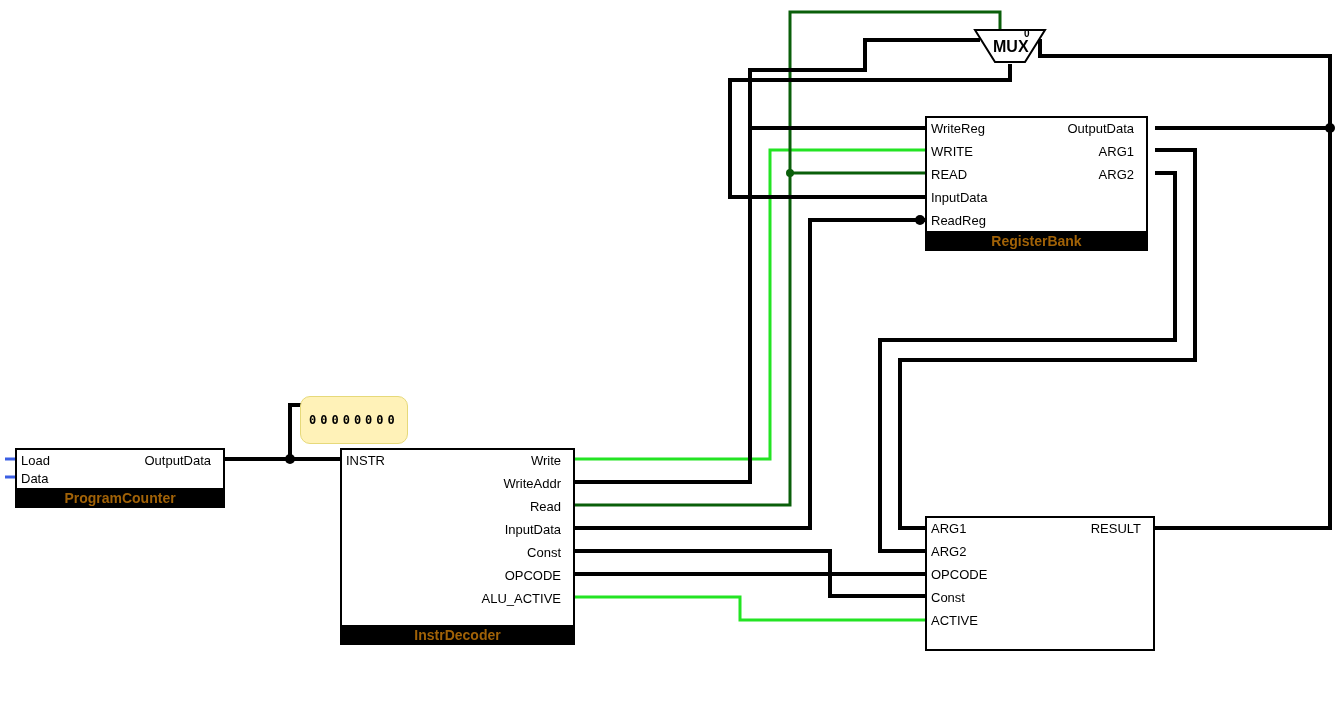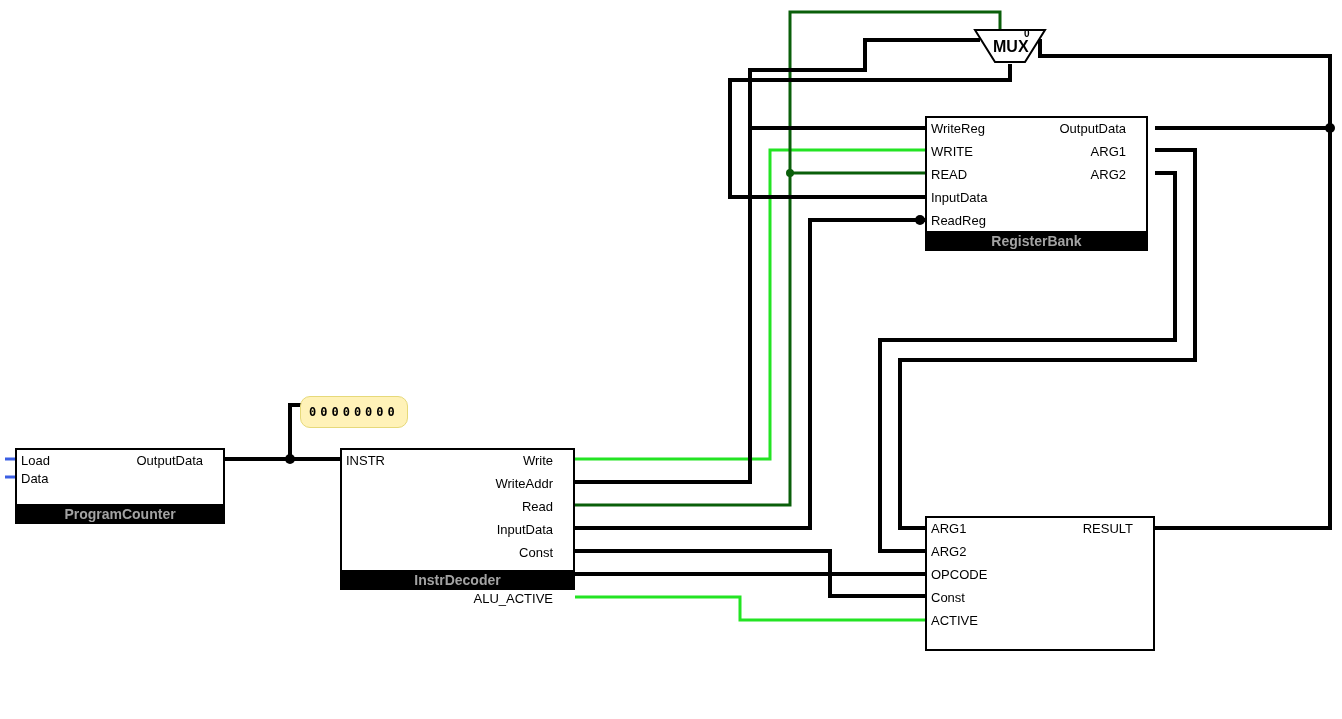--- a/index.html
+++ b/index.html
@@ -1,22 +1,22 @@
 <!DOCTYPE html>
 <html><head>
 <meta charset="utf-8">
 <style>
   html,body{margin:0;padding:0;width:1342px;height:719px;background:#fff;font-family:Arial,Helvetica,sans-serif;font-size:13px;color:#000;overflow:hidden}
   svg{position:absolute;left:0;top:0}
   .block{position:absolute;background:#fff;border:2px solid #000;box-sizing:border-box}
-  .block .title{position:absolute;left:-2px;right:-2px;bottom:-2px;background:#000;color:#a3a3a3;font-weight:bold;text-align:center;padding:2px 0;font-size:14px}
+  .block .title{position:absolute;left:-2px;right:-2px;bottom:-2px;background:#000;color:#a16207;font-weight:bold;text-align:center;padding:2px 0;font-size:14px}
   .port{position:absolute;white-space:nowrap;font-size:13px;line-height:14px;padding:0 4px}
   .port.left{left:0;text-align:left}
-  .port.right{right:16px;text-align:left}
-  .bitpill{position:absolute;background:#fff2b8;border-radius:10px;padding:8px 8px;font-family:monospace;letter-spacing:4px;font-size:12px;font-weight:bold;border:1px solid #e6d97a}
+  .port.right{right:8px;text-align:left}
+  .bitpill{position:absolute;background:#fff2b8;border-radius:10px;padding:16px 8px;font-family:monospace;letter-spacing:4px;font-size:12px;font-weight:bold;border:1px solid #e6d97a}
   .mux-label{position:absolute;font-size:16px;font-weight:bold}
 </style>
 </head>
 <body>
 
 <svg width="1342" height="719">
 
   <line x1="5" y1="459" x2="15" y2="459" stroke="#3b5fe3" stroke-width="3"></line>
   <line x1="5" y1="477" x2="15" y2="477" stroke="#3b5fe3" stroke-width="3"></line>
 
@@ -58,28 +58,28 @@
 <svg width="1342" height="719" style="pointer-events:none">
   <polygon points="975,30 1045,30 1025,62 995,62" fill="#fff" stroke="#000" stroke-width="2"></polygon>
 </svg>
 <span class="mux-label" style="left:993px;top:38px">MUX</span>
 <span class="mux-label" style="left:1024px;top:28px;font-size:10px">0</span>
 
 <div class="bitpill" style="left:300px;top:396px">
   <span>00000000</span>
 </div>
 
-<div class="block" style="left:15px;top:448px;width:210px;height:76px">
+<div class="block" style="left:15px;top:448px;width:210px;height:60px">
   <span class="port left" style="top:4px">Load</span>
   <span class="port left" style="top:22px">Data</span>
   <span class="port right" style="top:4px">OutputData</span>
   <div class="title">ProgramCounter</div>
 </div>
 
-<div class="block" style="left:340px;top:448px;width:235px;height:142px">
+<div class="block" style="left:340px;top:448px;width:235px;height:197px">
   <span class="port left" style="top:4px">INSTR</span>
   <span class="port right" style="top:4px">Write</span>
   <span class="port right" style="top:27px">WriteAddr</span>
   <span class="port right" style="top:50px">Read</span>
   <span class="port right" style="top:73px">InputData</span>
   <span class="port right" style="top:96px">Const</span>
   <span class="port right" style="top:119px">OPCODE</span>
   <span class="port right" style="top:142px">ALU_ACTIVE</span>
   <div class="title">InstrDecoder</div>
 </div>

